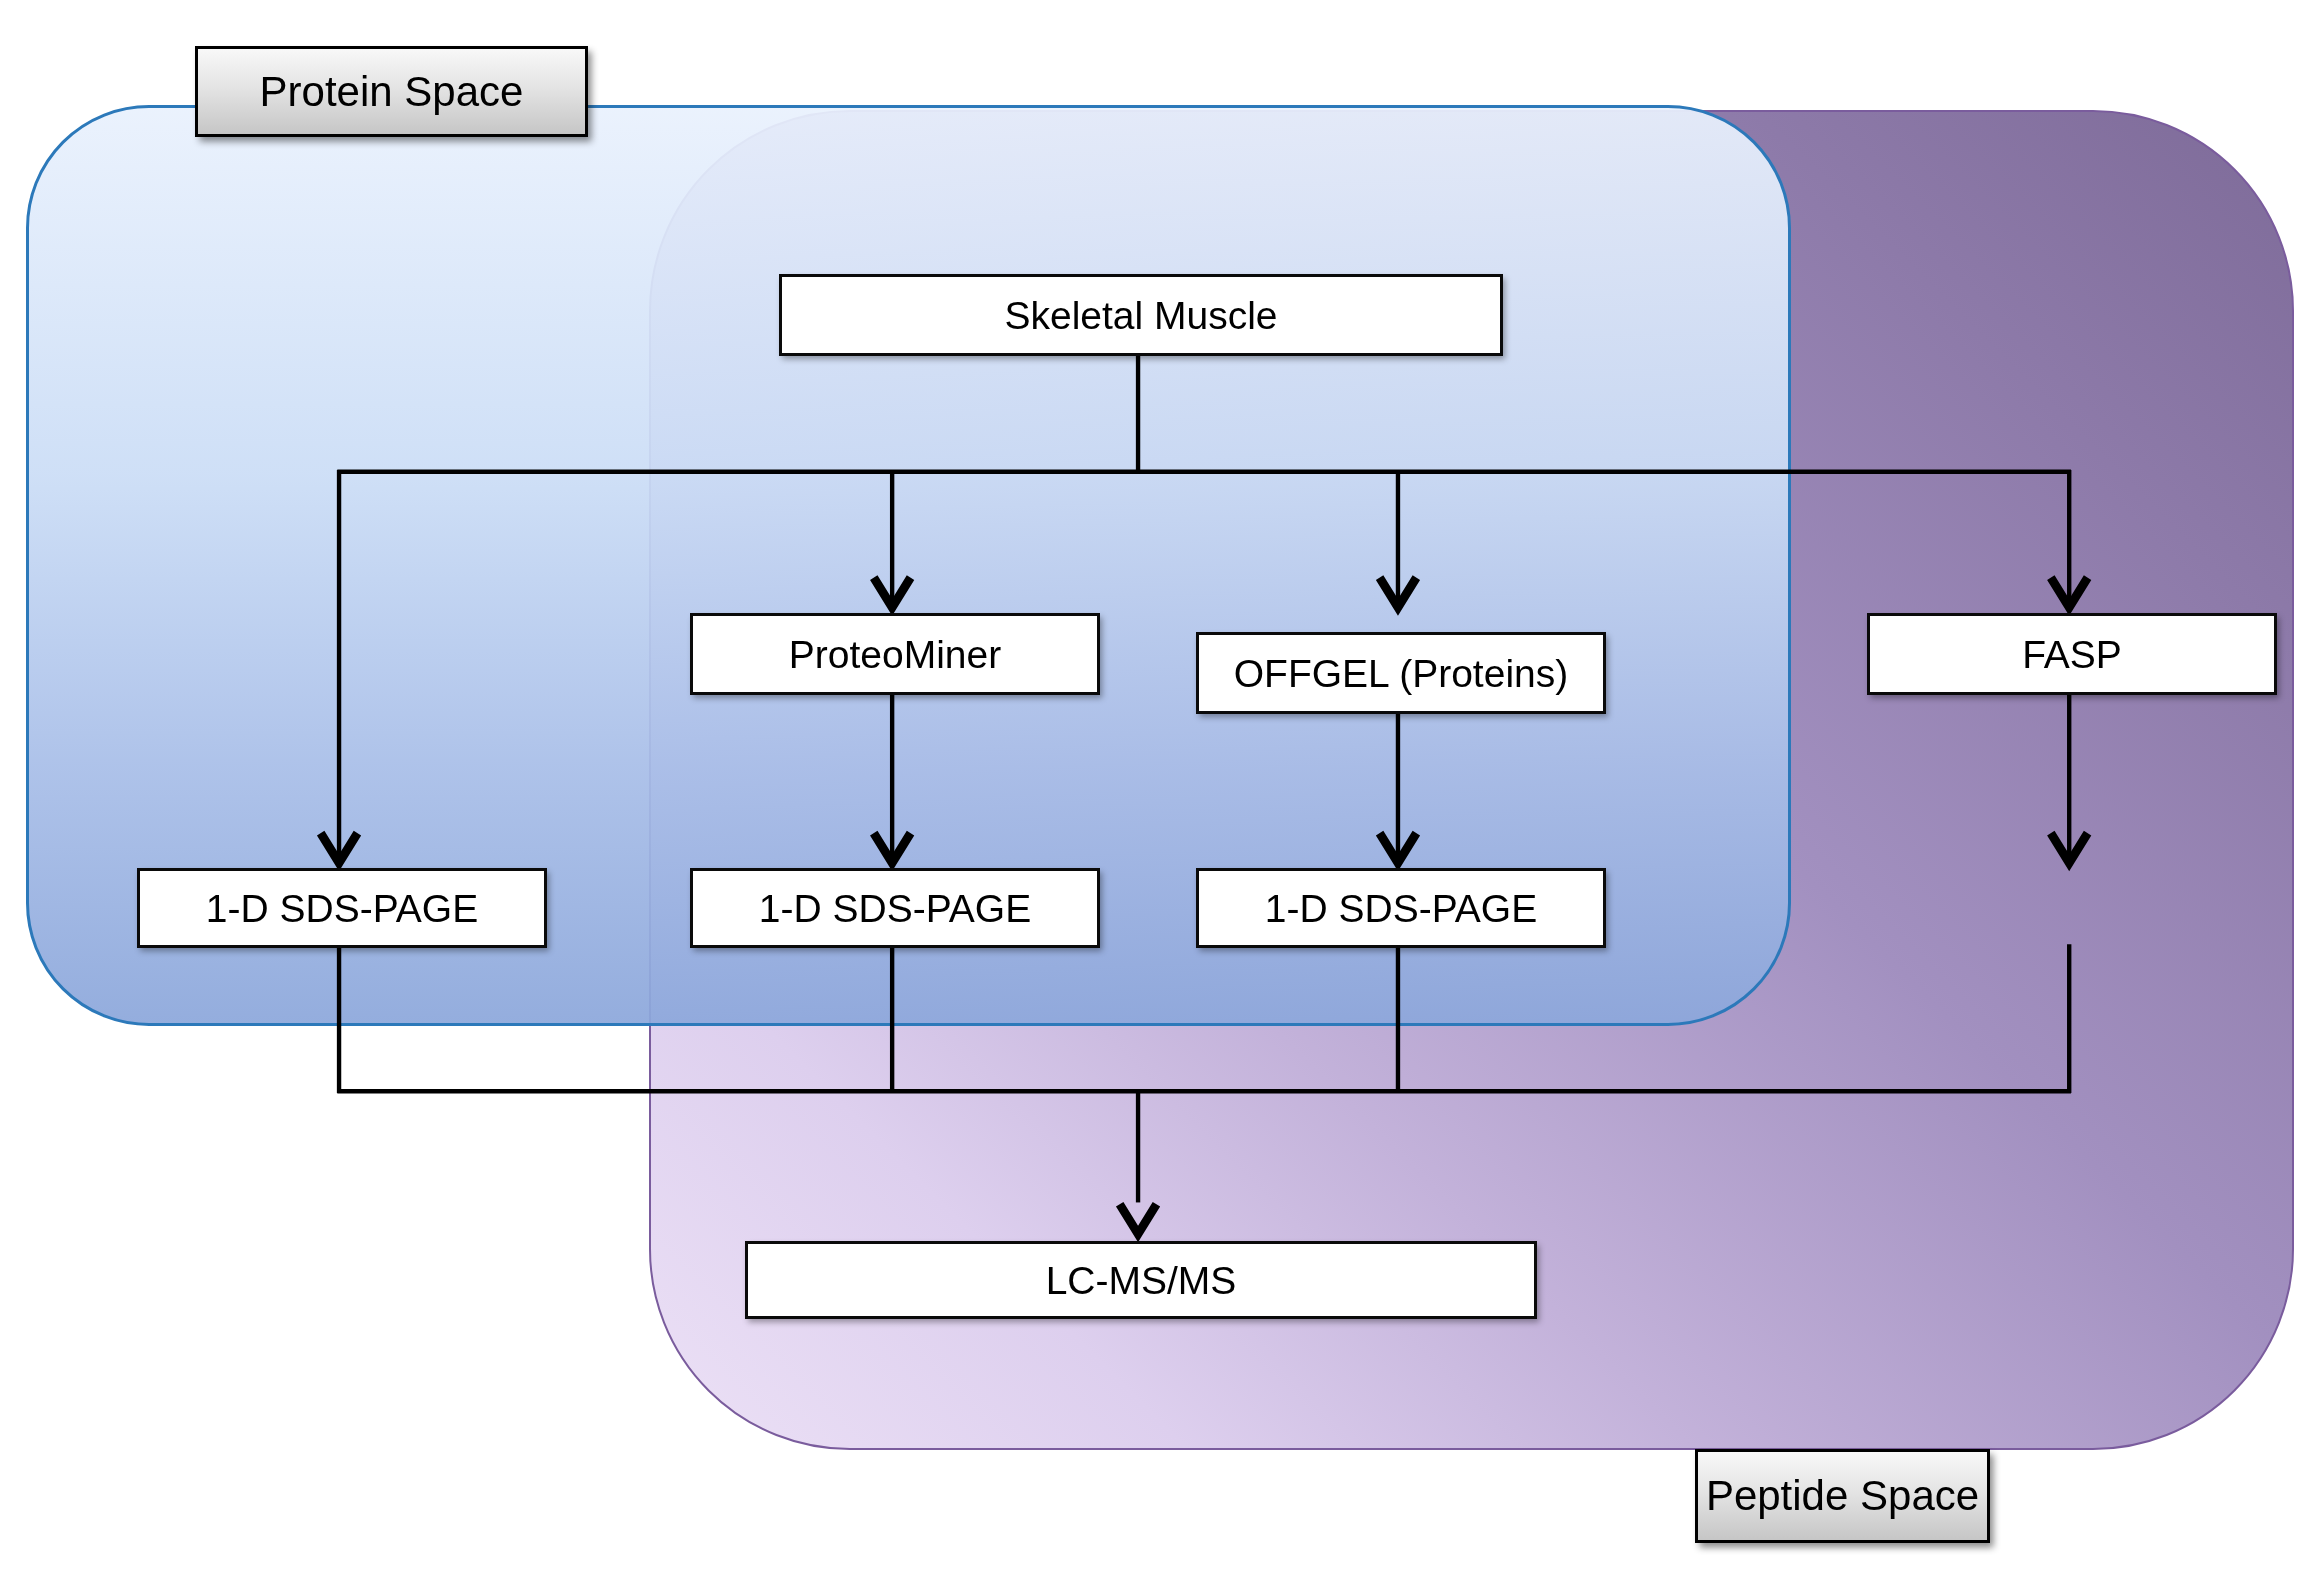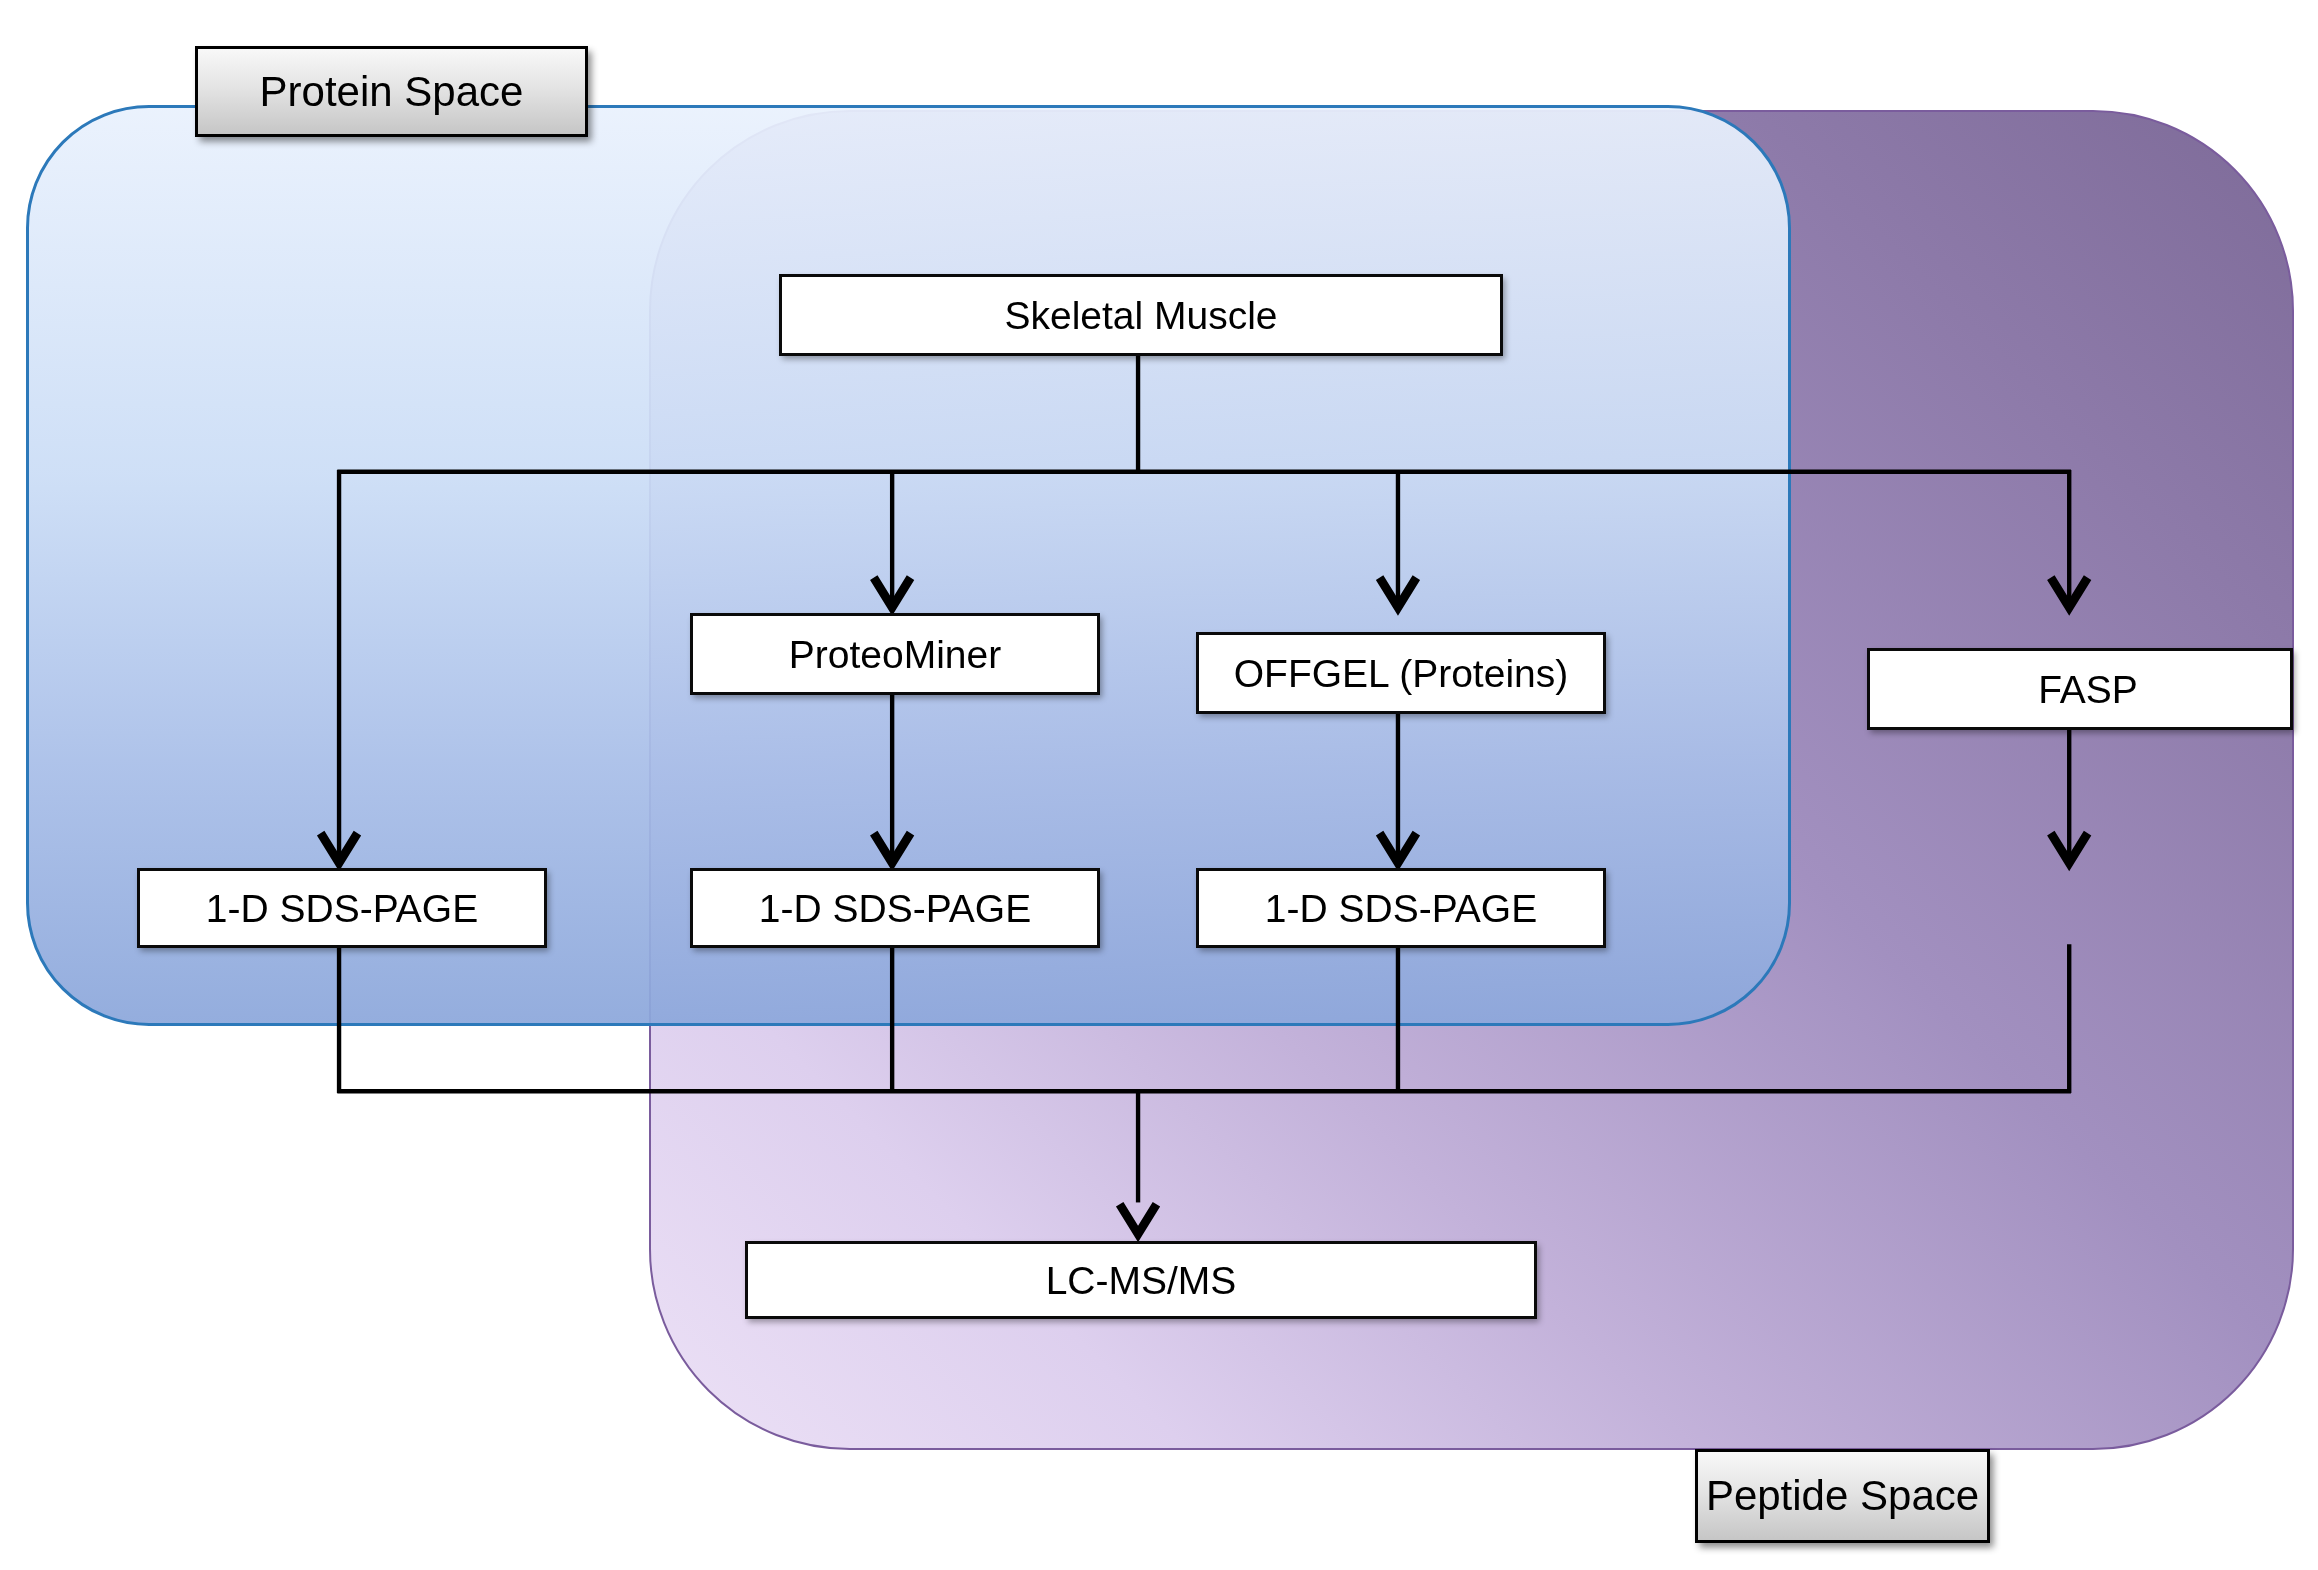--- a/index.html
+++ b/index.html
@@ -41,21 +41,21 @@
     position:absolute;
     background:#ffffff;
     border:3.5px solid #0a0a0a;
     display:flex;align-items:center;justify-content:center;
     font-size:39px;line-height:1;white-space:nowrap;
     box-shadow:2.6px 4.4px 6.1px rgba(0,0,0,0.35);
   }
   .n-skeletal       {left:779px;  top:274px;  width:718px; height:76px;}
   .n-proteominer    {left:690px;  top:613px;  width:404px; height:76px;}
   .n-offgel-prot    {left:1196px; top:613px;  width:404px; height:76px;margin-top:19px;}
-  .n-fasp           {left:1867px; top:648px;  width:404px; height:76px;padding-left:16px;}
+  .n-fasp           {left:1867px; top:613px;  width:404px; height:76px;}
   .n-sds1           {left:137px;  top:868px;  width:404px; height:74px;}
   .n-sds2           {left:690px;  top:868px;  width:404px; height:74px;}
   .n-sds3           {left:1196px; top:868px;  width:404px; height:74px;}
   .n-offgel-pep     {left:1867px; top:868px;  width:404px; height:74px;}
   .n-lcms           {left:745px;  top:1241px; width:786px; height:72px;}
 
   
   .space-label{
     position:absolute;
     border:3.5px solid #000;

